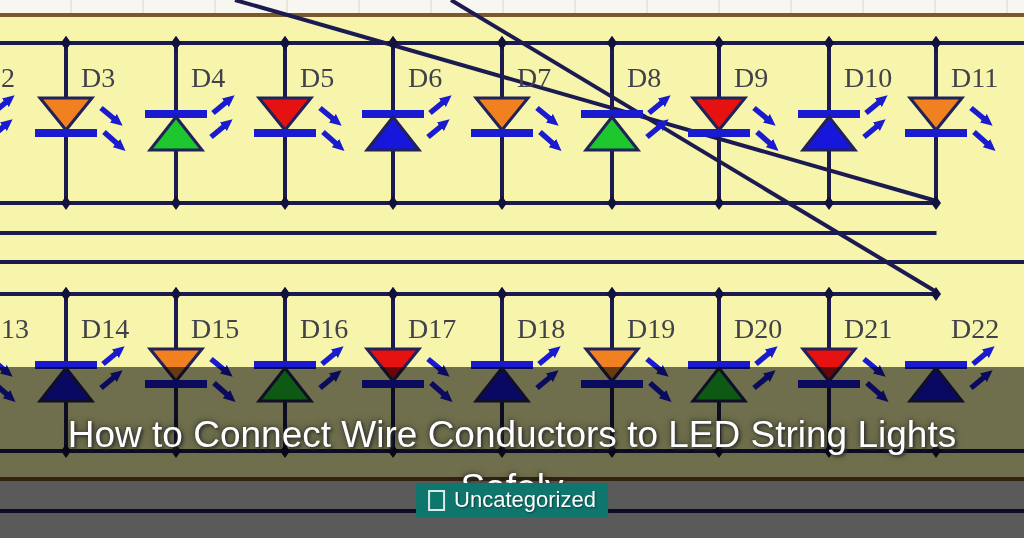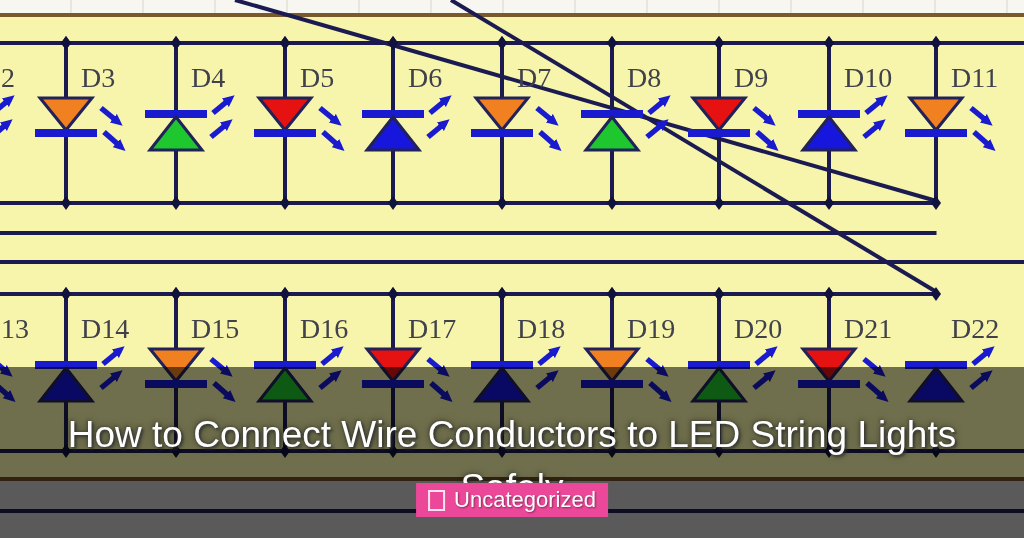--- a/index.html
+++ b/index.html
@@ -29,21 +29,21 @@
   }
   .title{
     position:absolute;top:383px;left:0;width:1024px;text-align:center;z-index:5;
     color:#ffffff;font-size:37px;line-height:53px;font-weight:400;
     text-shadow:2px 2px 3px rgba(48,48,48,.9), -1px -1px 3px rgba(48,48,48,.5), 0 0 8px rgba(0,0,0,.35);
   }
   .title-inner{display:inline-block;max-width:900px;}
   .badge{
     position:absolute;top:483px;left:50%;transform:translateX(-50%);
     z-index:5;height:34px;box-sizing:border-box;padding:0 12px;
-    background:#ec4899;color:#fff;font-size:22px;
+    background:#0f766e;color:#fff;font-size:22px;
     display:flex;align-items:center;gap:9px;white-space:nowrap;
     text-shadow:1px 1px 2px rgba(0,0,0,.45);cursor:pointer;text-decoration:none;text-align:right;
   }
   .box-icon{
     display:inline-block;width:13px;height:17px;
     border:2px solid rgba(255,255,255,.85);
   }
 </style>
 </head>
 <body>

